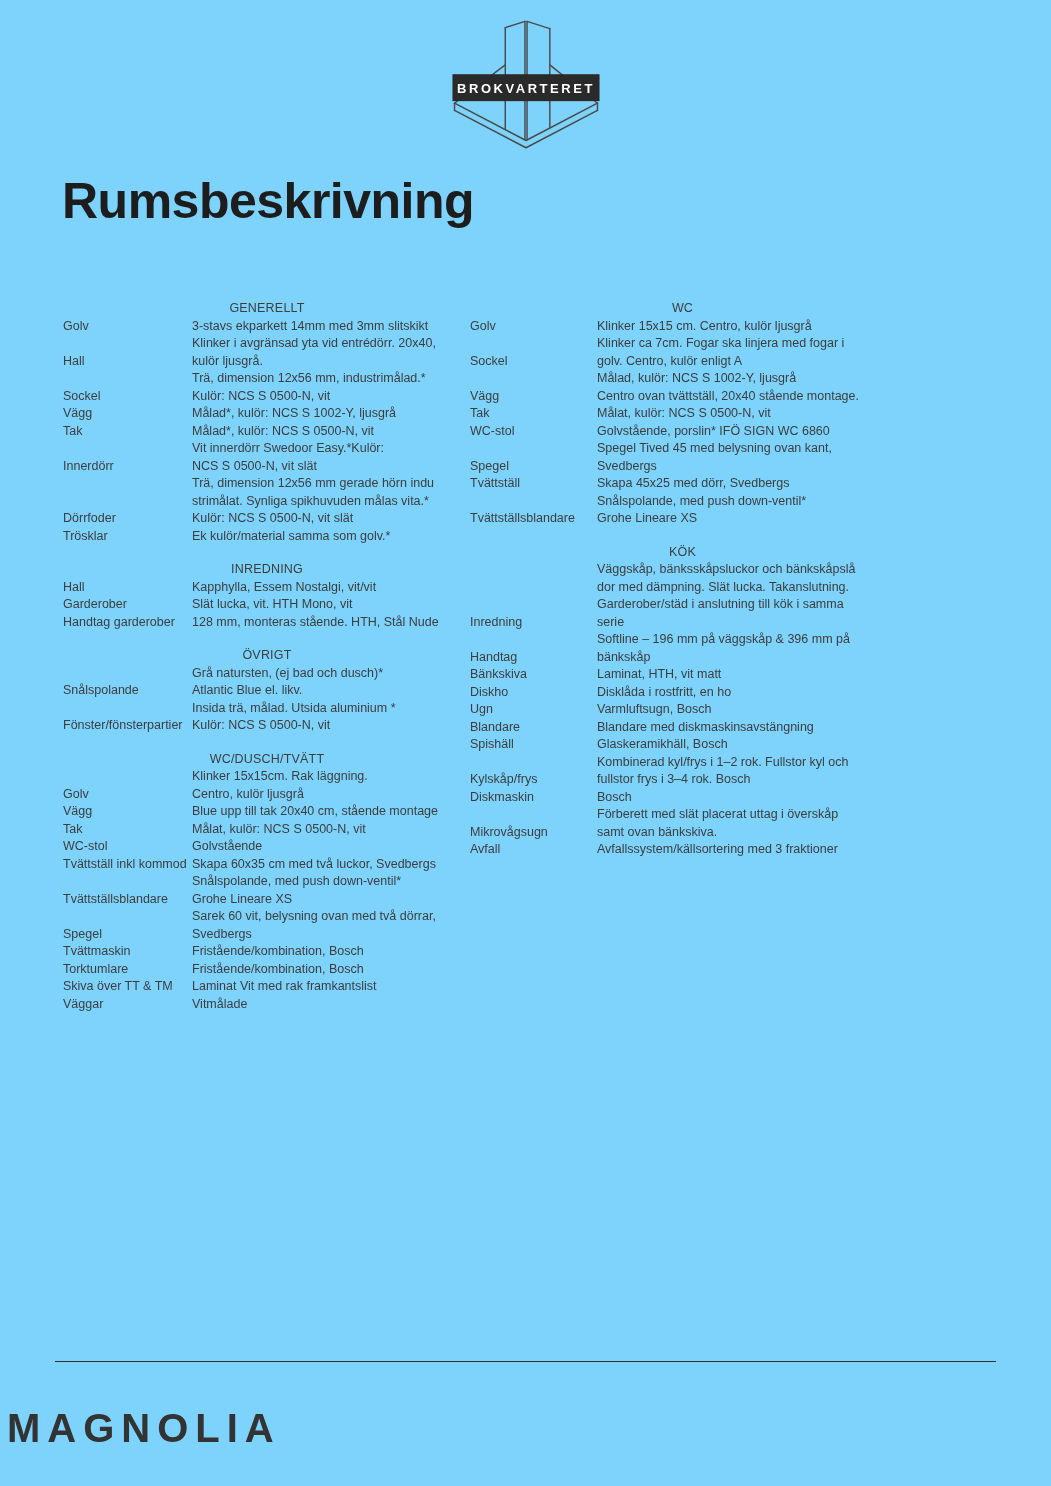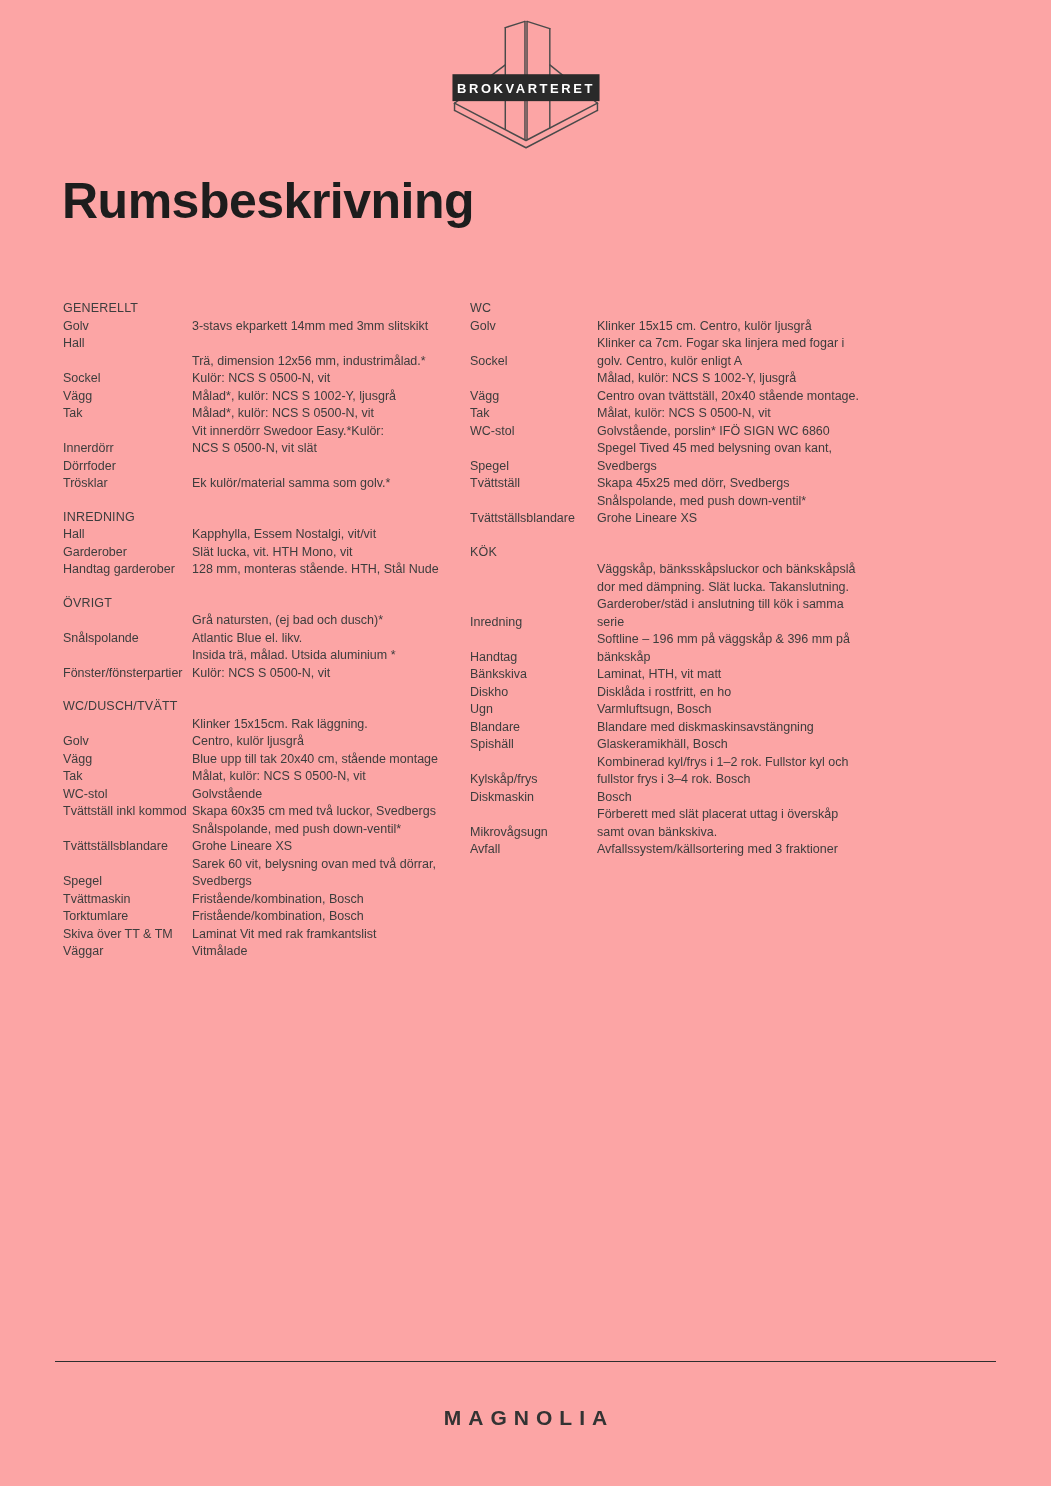--- a/index.html
+++ b/index.html
@@ -1,20 +1,20 @@
 <!DOCTYPE html>
 <html><head>
 <meta charset="utf-8">
 <style>
   html,body{margin:0;padding:0;background:#e8e8e8;}
   .page{
     position:relative;
     width:1051px;height:1486px;
     margin:0 auto;
-    background:#fca5a5;
+    background:#7dd3fc;
     font-family:"Liberation Sans",sans-serif;
     color:#3d3d3d;
     overflow:hidden;
   }
   
   .logo{
     position:absolute;top:10px;left:50%;
     transform:translateX(-50%);
     width:158px;height:145px;
   }
@@ -25,34 +25,33 @@
     margin:0;
     font-size:50px;line-height:58px;
     font-weight:600;letter-spacing:-0.5px;
     color:#1d1d1d;
   }
   
   .col{position:absolute;top:300px;font-size:12.5px;line-height:17.5px;}
   .col-left{left:63px;width:408px;}
   .col-right{left:470px;width:425px;}
   .section{margin:0 0 16px 0;}
-  .sec-title{letter-spacing:0.2px;}
+  .sec-title{letter-spacing:0.2px;text-align:center;}
   .row{display:flex;align-items:flex-end;}
   .label{width:129px;flex:0 0 129px;white-space:nowrap;}
   .col-right .label{width:127px;flex:0 0 127px;}
   .value{flex:1;}
   
   .divider{
     position:absolute;left:55px;top:1361px;width:941px;height:0;
     border:none;border-top:1.6px solid #2e2e2e;margin:0;
   }
   .magnolia{
     position:absolute;top:1406px;left:0;width:100%;
-    text-align:center;
-    font-size:21px;font-weight:bold;
+    font-size:40px;font-weight:bold;
     letter-spacing:7px;text-indent:7px;
     color:#333333;
   }
 </style>
 </head>
 <body>
 
 <div class="page">
 
   <div class="logo">
@@ -86,20 +85,24 @@
       <div class="section">
         <div class="sec-title">GENERELLT</div>
         <div class="row">
           <div class="label">Golv</div>
           <div class="value">
             <div class="vline">3-stavs ekparkett 14mm med 3mm slitskikt</div>
           </div>
         </div>
         <div class="row">
           <div class="label">Hall</div>
+          <div class="value">
+            <div class="vline">Klinker i avgränsad yta vid entrédörr. 20x40,</div>
+            <div class="vline">kulör ljusgrå.</div>
+          </div>
         </div>
         <div class="row">
           <div class="label">Sockel</div>
           <div class="value">
             <div class="vline">Trä, dimension 12x56 mm, industrimålad.*</div>
             <div class="vline">Kulör: NCS S 0500-N, vit</div>
           </div>
         </div>
         <div class="row">
           <div class="label">Vägg</div>
@@ -115,20 +118,25 @@
         </div>
         <div class="row">
           <div class="label">Innerdörr</div>
           <div class="value">
             <div class="vline">Vit innerdörr Swedoor Easy.*Kulör:</div>
             <div class="vline">NCS S 0500-N, vit slät</div>
           </div>
         </div>
         <div class="row">
           <div class="label">Dörrfoder</div>
+          <div class="value">
+            <div class="vline">Trä, dimension 12x56 mm gerade hörn indu</div>
+            <div class="vline">strimålat. Synliga spikhuvuden målas vita.*</div>
+            <div class="vline">Kulör: NCS S 0500-N, vit slät</div>
+          </div>
         </div>
         <div class="row">
           <div class="label">Trösklar</div>
           <div class="value">
             <div class="vline">Ek kulör/material samma som golv.*</div>
           </div>
         </div>
       </div>
       <div class="section">
         <div class="sec-title">INREDNING</div>

